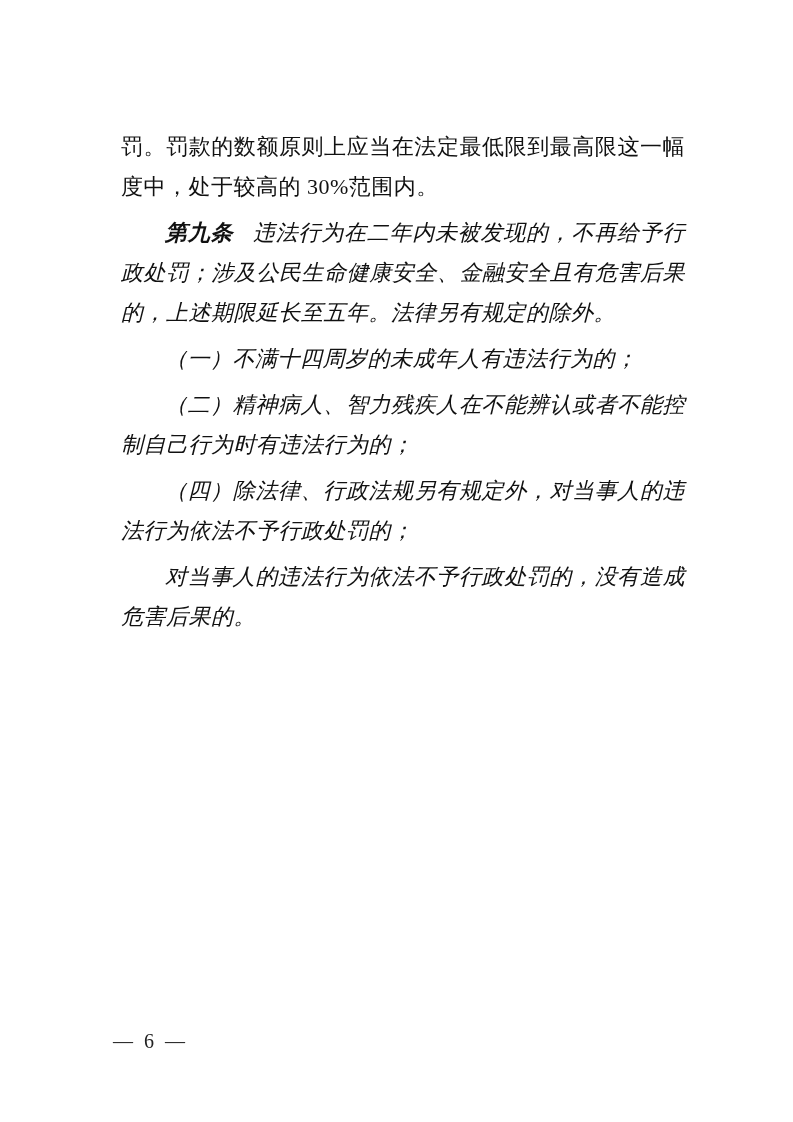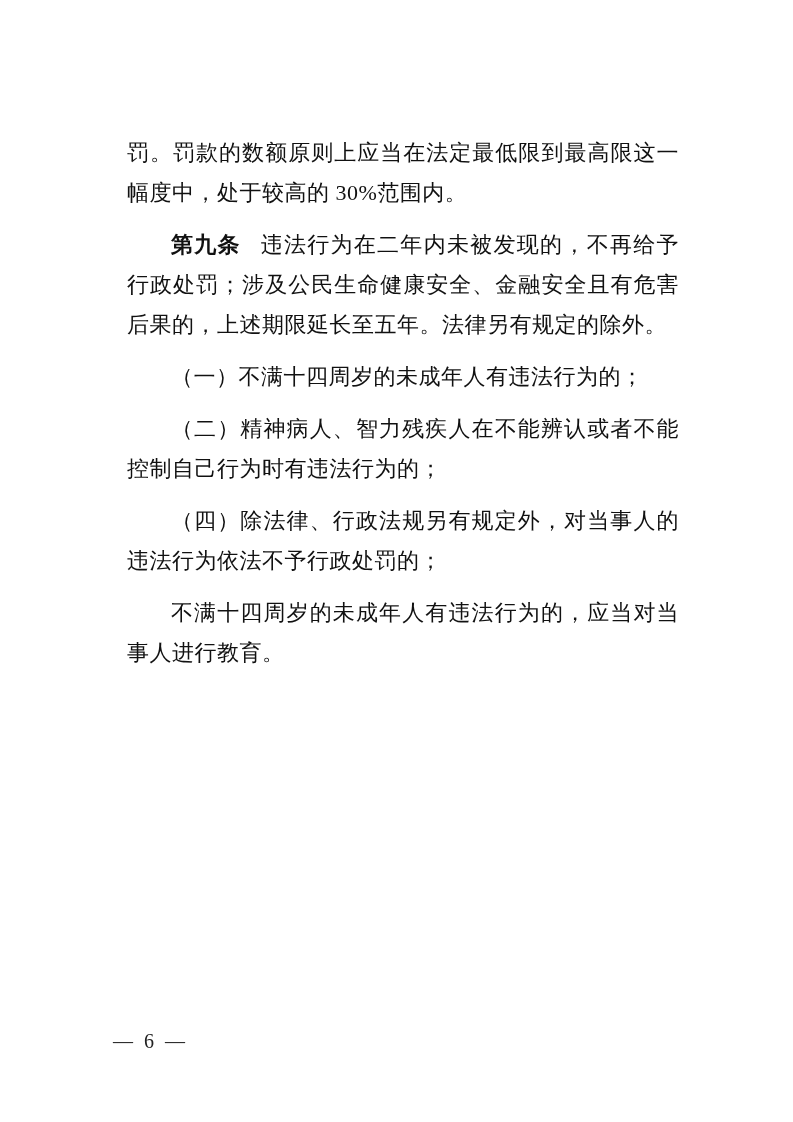--- a/index.html
+++ b/index.html
@@ -16,31 +16,32 @@
     font-family: "Liberation Serif", "DejaVu Serif", serif;
     color: #111111;
   }
   .text-block {
     position: absolute;
     left: 115px;
     top: 121px;
     width: 576px;
   }
   p.para {
-    margin: 12px;
+    margin: 6px;
     padding: 0;
     font-size: 22px;
     line-height: 40px;
     text-align: justify;
     text-justify: inter-ideograph;
     letter-spacing: 0.5px;
     word-break: break-all;
   }
   p.para.indent {
     text-indent: 2em;
+    font-style: italic;
   }
   .lead {
     font-weight: bold;
     margin-right: 0.9em;
   }
   .page-number {
     position: absolute;
     left: 113px;
     top: 1030px;
     font-size: 20px;
@@ -61,19 +62,19 @@
 
 
     <p class="para indent"><span class="body-text">（一）不满十四周岁的未成年人有违法行为的；</span></p>
 
     <p class="para indent"><span class="body-text">（二）精神病人、智力残疾人在不能辨认或者不能控制自己行为时有违法行为的；</span></p>
 
 
     <p class="para indent"><span class="body-text">（四）除法律、行政法规另有规定外，对当事人的违法行为依法不予行政处罚的；</span></p>
 
 
-    <p class="para indent"><span class="body-text">不满十四周岁的未成年人有违法行为的，应当对当事人进行教育。</span></p>
+    <p class="para indent"><span class="body-text">对当事人的违法行为依法不予行政处罚的，没有造成危害后果的。</span></p>
 
   </div>
 
   <div class="page-number">— 6 —</div>
 
 </div>
 
 </body></html>

